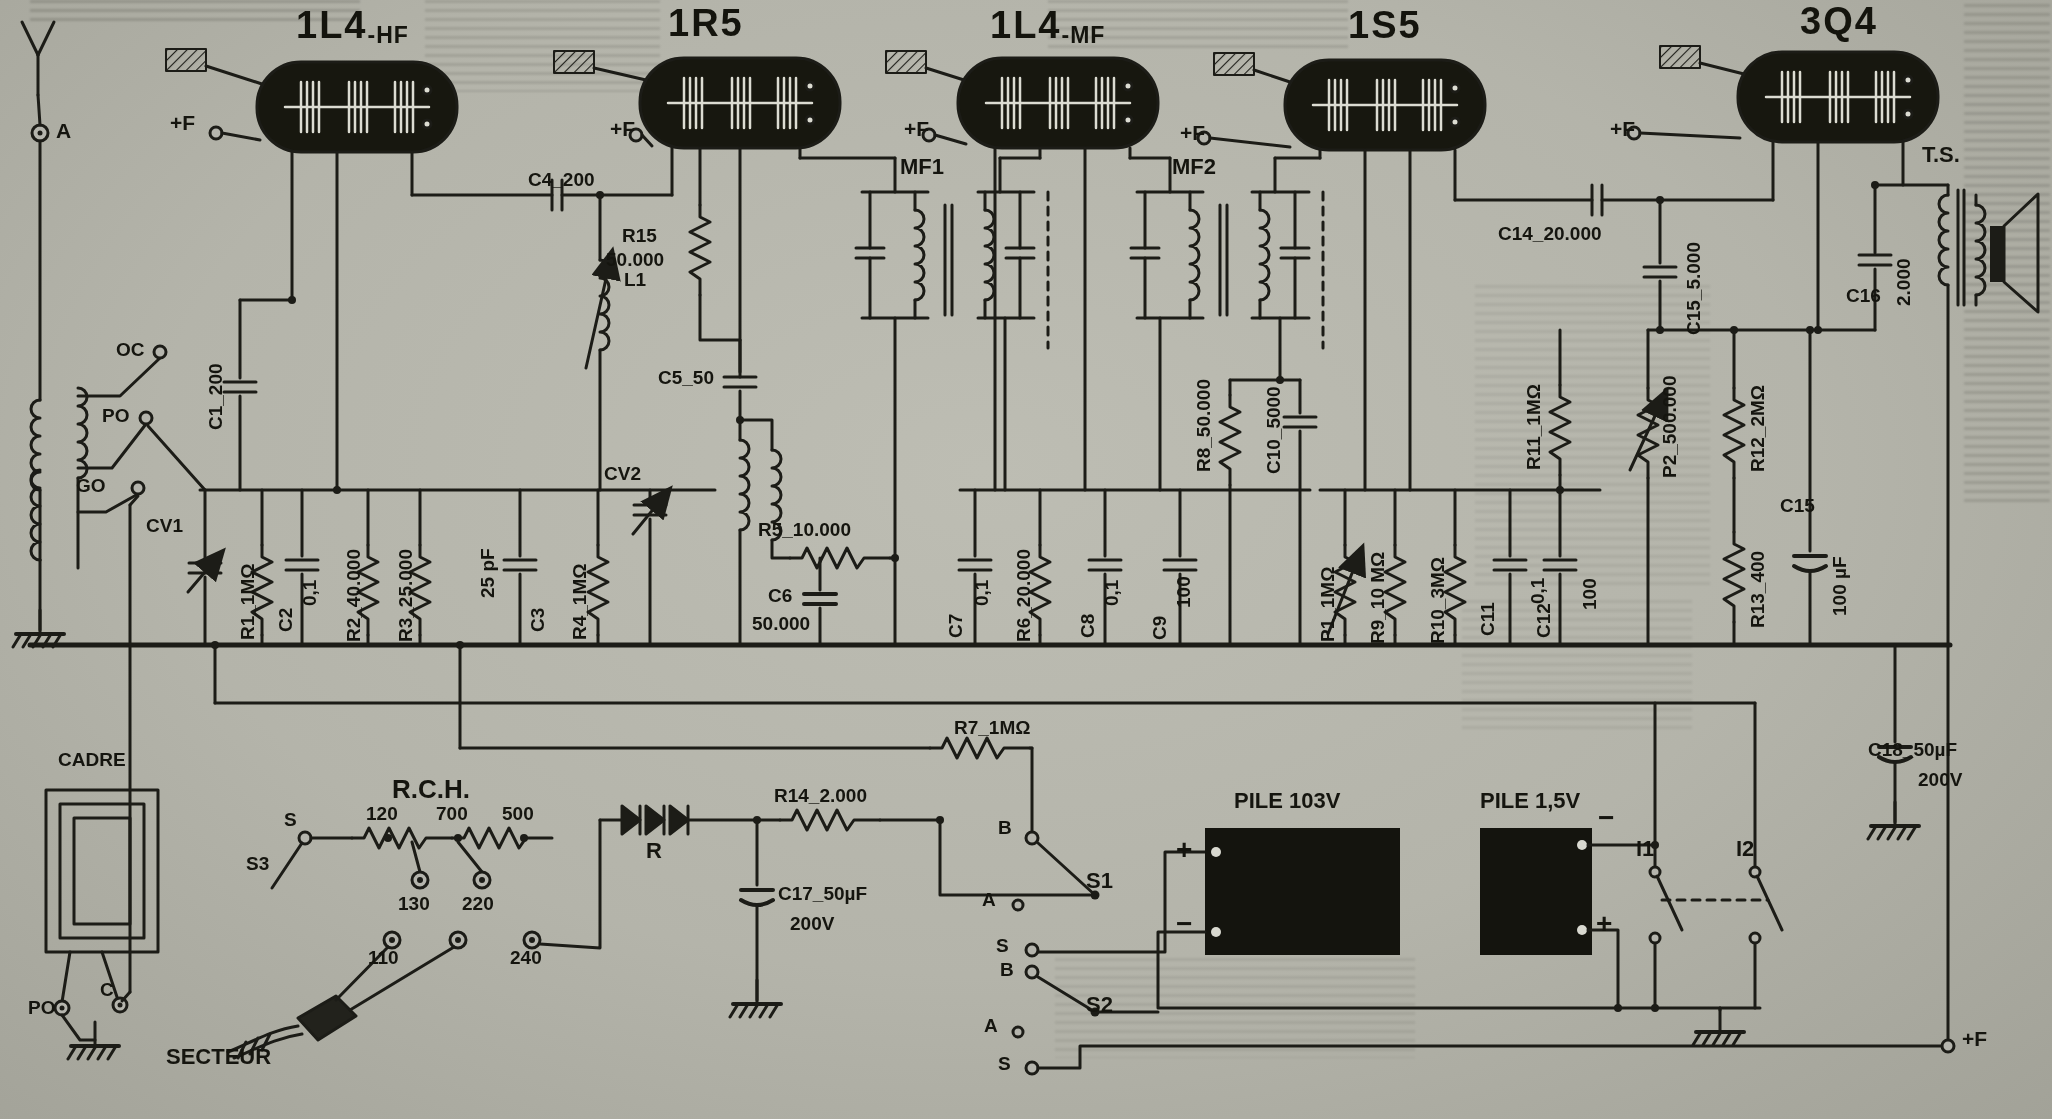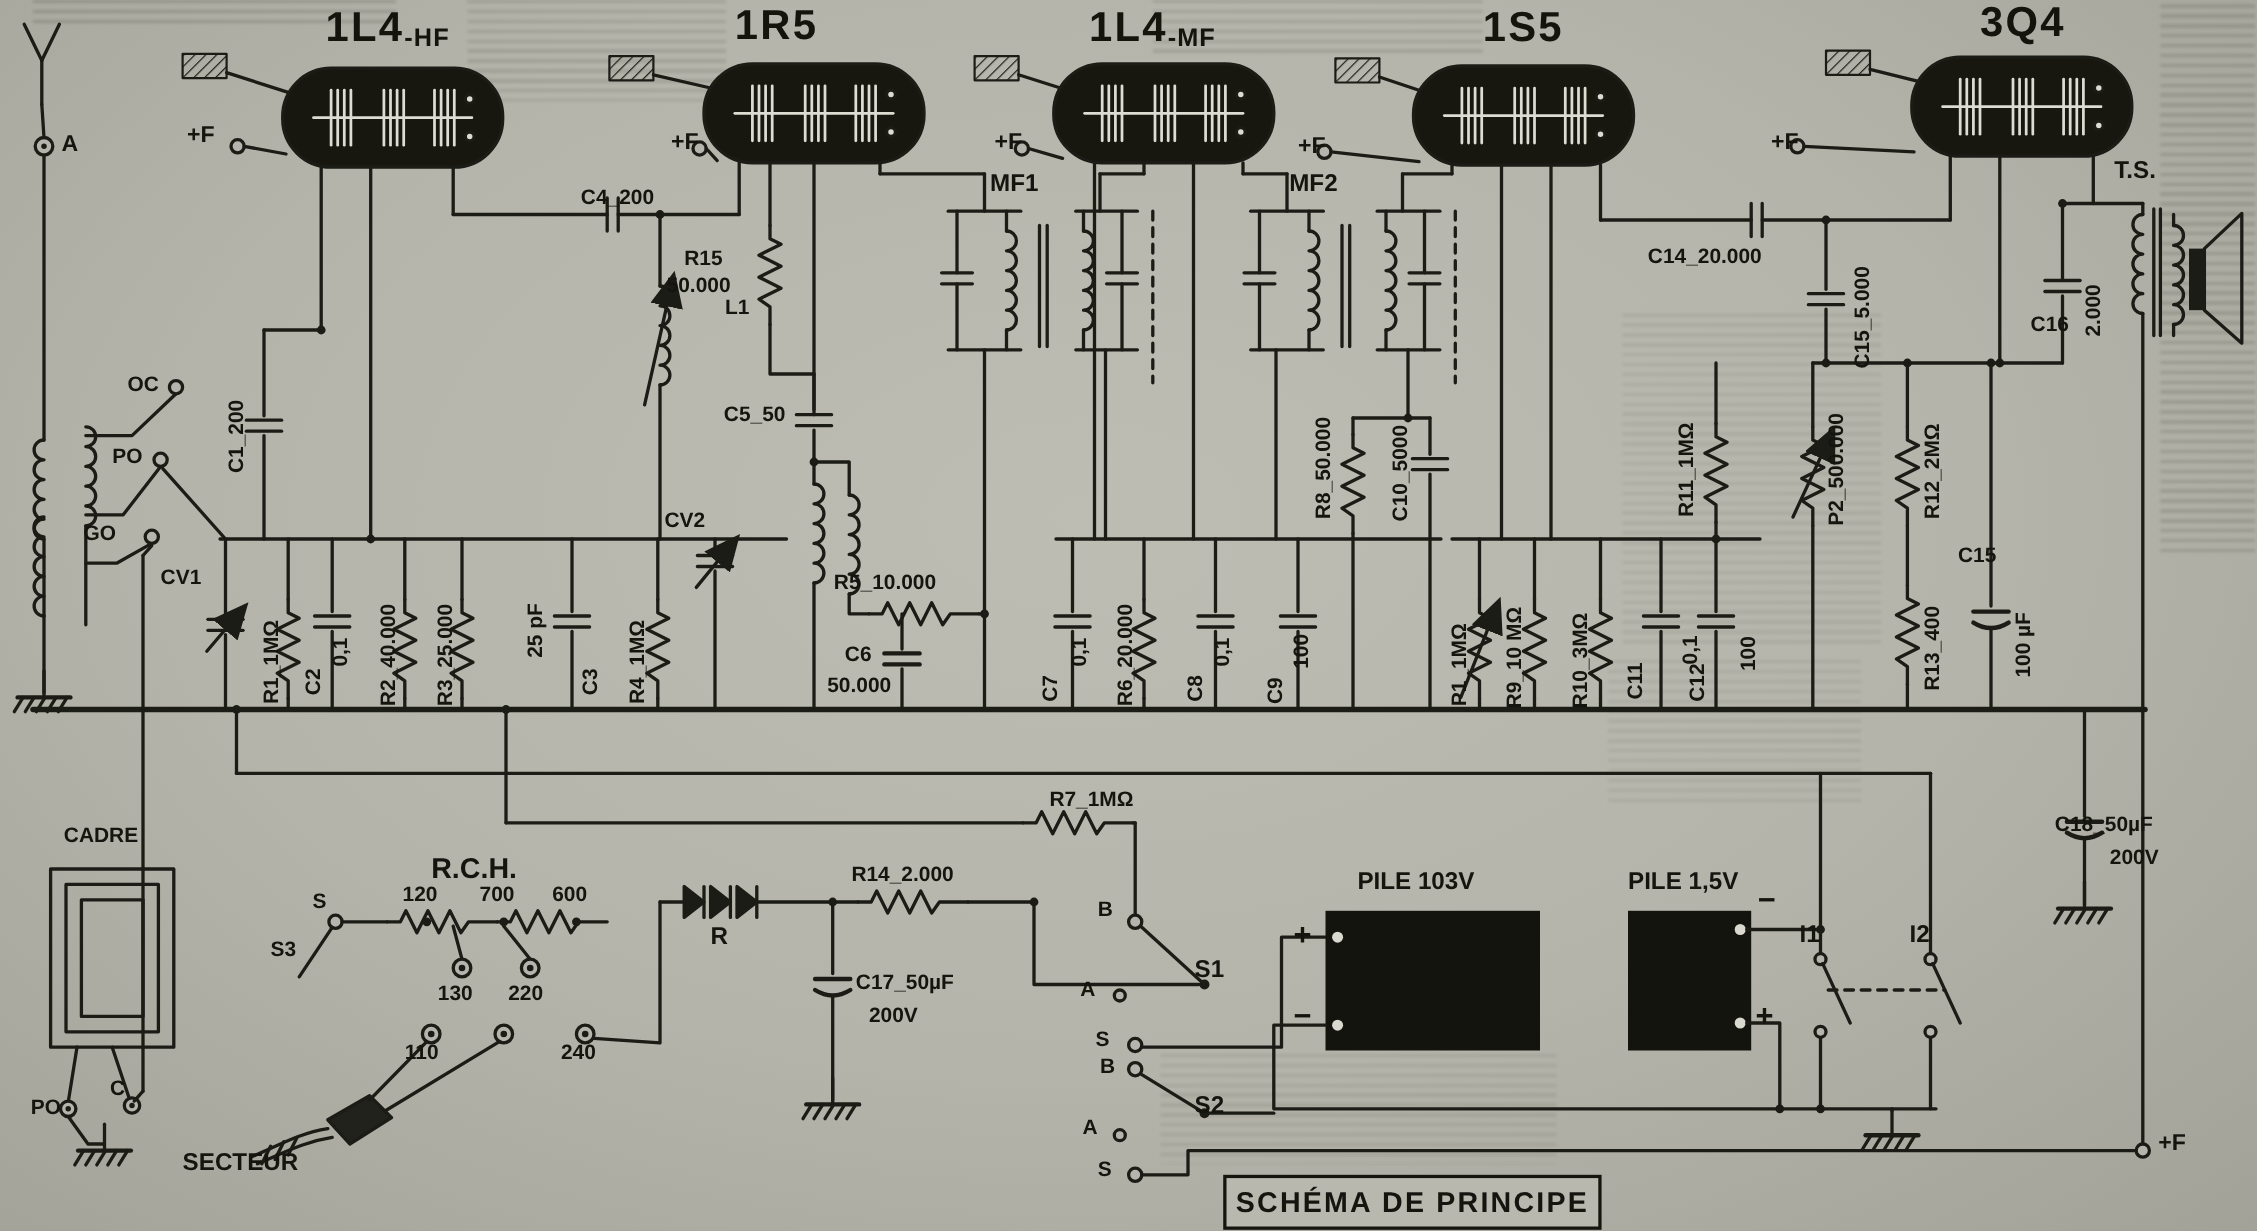--- a/index.html
+++ b/index.html
@@ -570,21 +570,21 @@
     <span class="lbl" style="left:146px;top:516px">CV1</span>
     <span class="lbl v" style="left:206px;top:430px">C1_200</span>
     <span class="lbl v" style="left:238px;top:640px">R1_1MΩ</span>
     <span class="lbl v" style="left:276px;top:632px">C2</span>
     <span class="lbl v" style="left:300px;top:606px">0,1</span>
     <span class="lbl v" style="left:344px;top:642px">R2_40.000</span>
     <span class="lbl v" style="left:396px;top:642px">R3_25.000</span>
     <span class="lbl v" style="left:478px;top:598px">25 pF</span>
     <span class="lbl v" style="left:528px;top:632px">C3</span>
     <span class="lbl" style="left:528px;top:170px">C4_200</span>
-    <span class="lbl" style="left:659px;top:270px">L1</span>
+    <span class="lbl" style="left:624px;top:270px">L1</span>
     <span class="lbl" style="left:622px;top:226px">R15</span>
     <span class="lbl" style="left:606px;top:250px">50.000</span>
     <span class="lbl" style="left:658px;top:368px">C5_50</span>
     <span class="lbl" style="left:604px;top:464px">CV2</span>
     <span class="lbl v" style="left:570px;top:640px">R4_1MΩ</span>
     <span class="lbl" style="left:758px;top:520px">R5_10.000</span>
     <span class="lbl" style="left:768px;top:586px">C6</span>
     <span class="lbl" style="left:752px;top:614px">50.000</span>
     <span class="lbl s22" style="left:900px;top:156px">MF1</span>
     <span class="lbl s22" style="left:1172px;top:156px">MF2</span>
@@ -619,21 +619,21 @@
     <span class="lbl" style="left:1918px;top:770px">200V</span>
 
     <span class="lbl" style="left:58px;top:750px">CADRE</span>
     <span class="lbl" style="left:100px;top:980px">C</span>
     <span class="lbl" style="left:28px;top:998px">PO</span>
     <span class="lbl s26" style="left:392px;top:776px">R.C.H.</span>
     <span class="lbl" style="left:284px;top:810px">S</span>
     <span class="lbl" style="left:246px;top:854px">S3</span>
     <span class="lbl" style="left:366px;top:804px">120</span>
     <span class="lbl" style="left:436px;top:804px">700</span>
-    <span class="lbl" style="left:502px;top:804px">600</span>
+    <span class="lbl" style="left:502px;top:804px">500</span>
     <span class="lbl" style="left:398px;top:894px">130</span>
     <span class="lbl" style="left:462px;top:894px">220</span>
     <span class="lbl" style="left:368px;top:948px">110</span>
     <span class="lbl" style="left:510px;top:948px">240</span>
     <span class="lbl s22" style="left:166px;top:1046px">SECTEUR</span>
     <span class="lbl s22" style="left:646px;top:840px">R</span>
     <span class="lbl" style="left:774px;top:786px">R14_2.000</span>
     <span class="lbl" style="left:778px;top:884px">C17_50µF</span>
     <span class="lbl" style="left:790px;top:914px">200V</span>
     <span class="lbl" style="left:954px;top:718px">R7_1MΩ</span>
@@ -650,16 +650,13 @@
     <span class="lbl s22" style="left:1234px;top:790px">PILE 103V</span>
     <span class="lbl s22" style="left:1480px;top:790px">PILE 1,5V</span>
     <span class="lbl s28" style="left:1176px;top:836px">+</span>
     <span class="lbl s28" style="left:1176px;top:910px">−</span>
     <span class="lbl s28" style="left:1598px;top:804px">−</span>
     <span class="lbl s28" style="left:1596px;top:910px">+</span>
     <span class="lbl s22" style="left:1636px;top:838px">I1</span>
     <span class="lbl s22" style="left:1736px;top:838px">I2</span>
   </div>
 
-  <div class="caption-box">
-    <span>SCHÉMA DE PRINCIPE</span>
-  </div>
 </div>
 
 </body></html>

